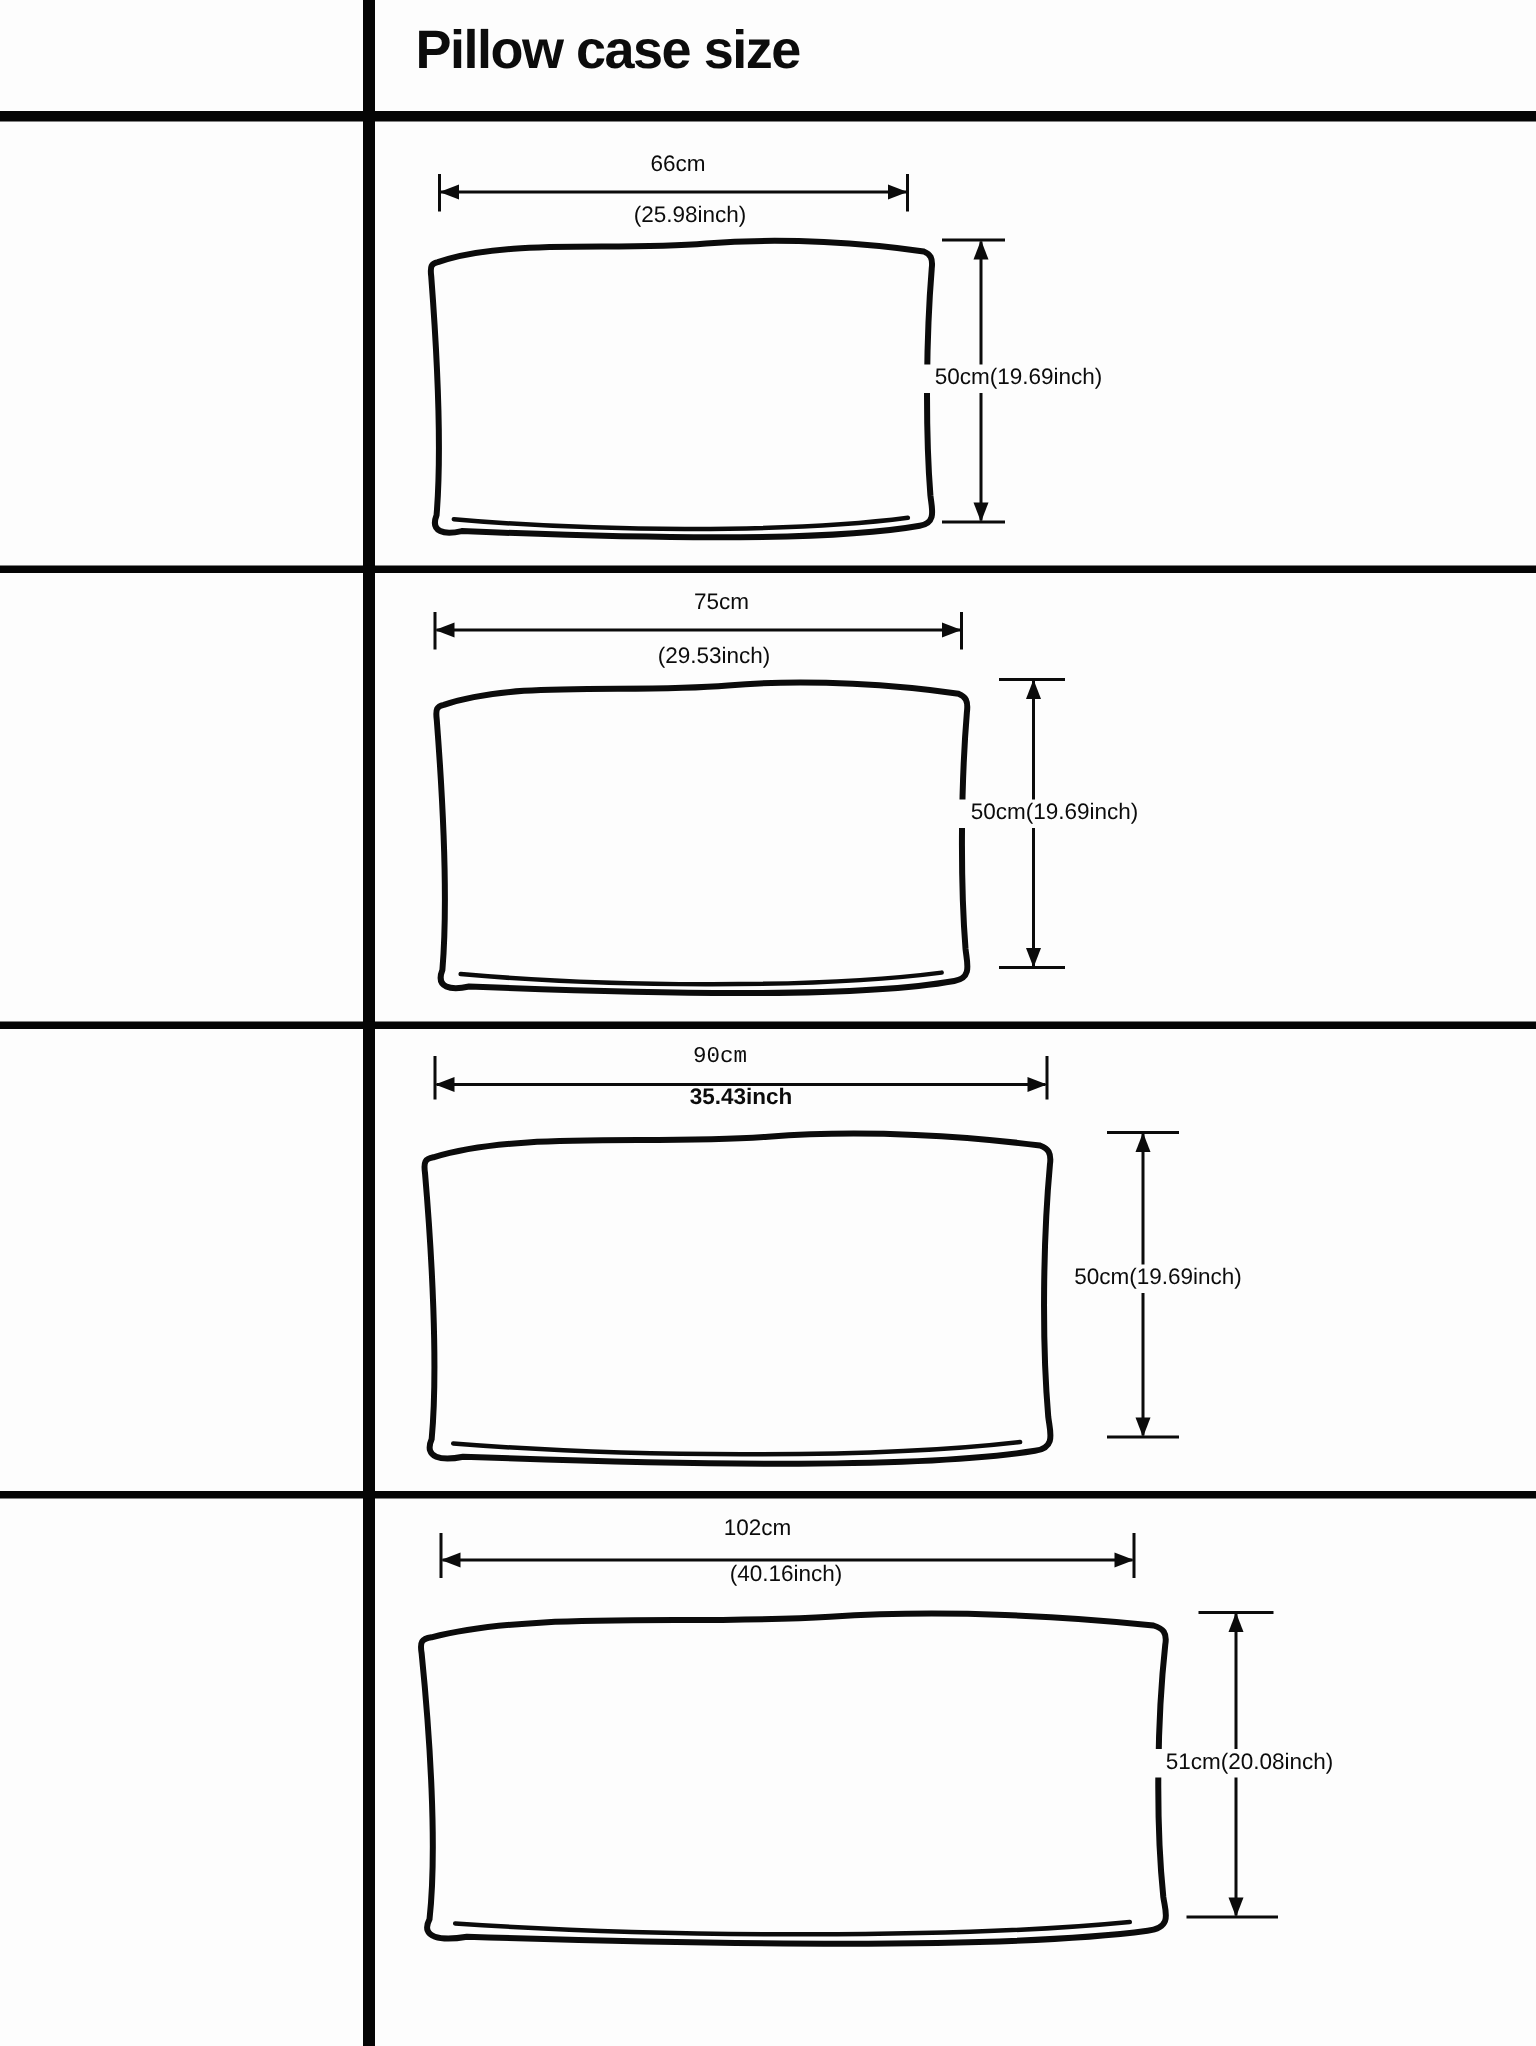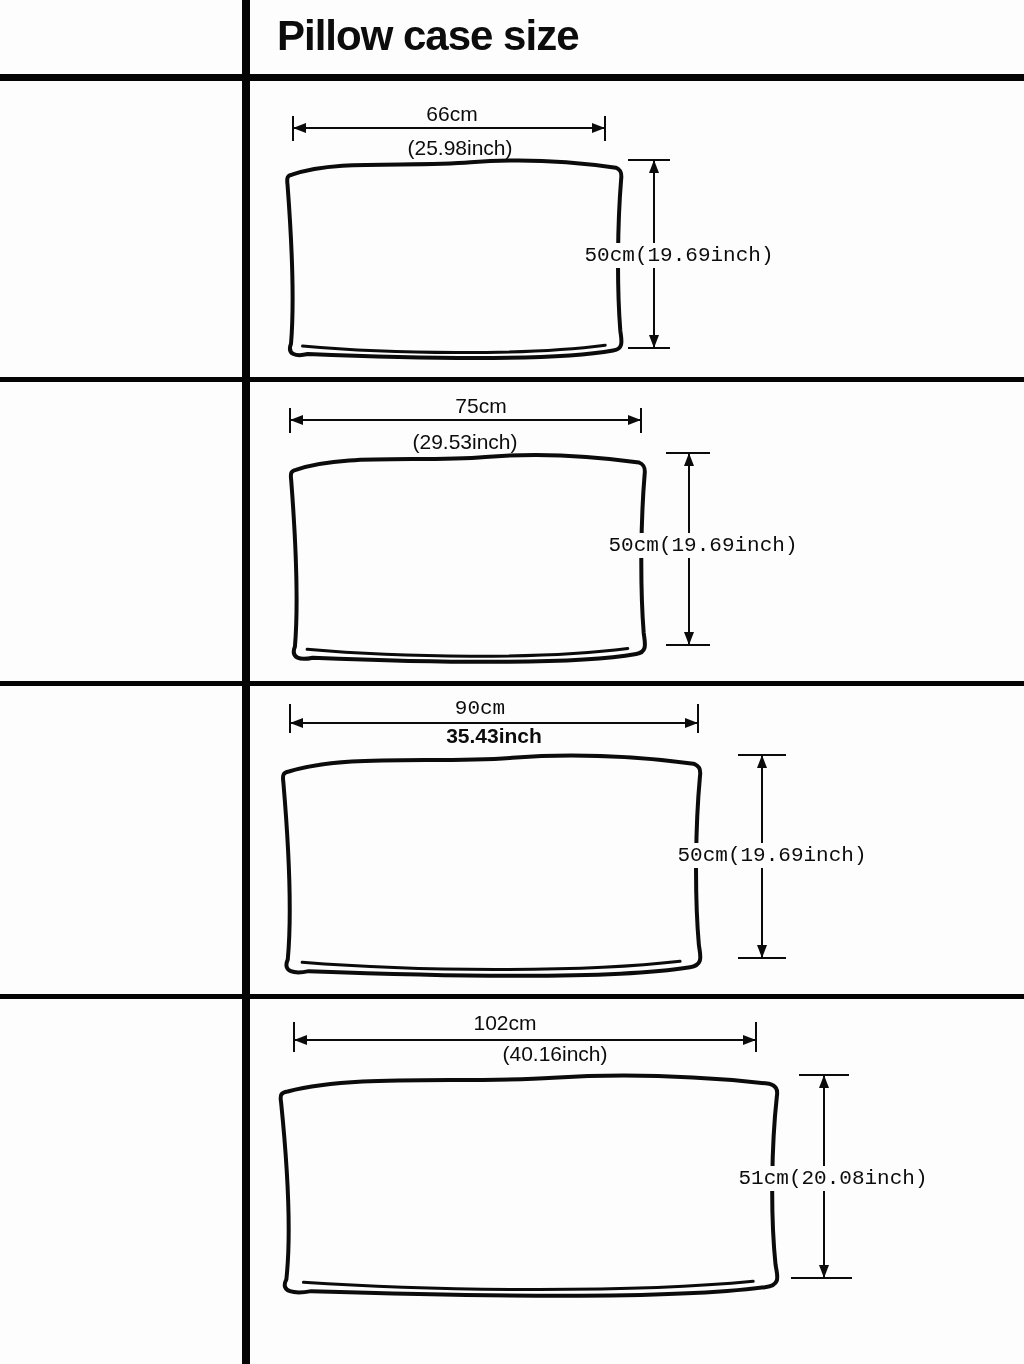--- a/index.html
+++ b/index.html
@@ -6,36 +6,36 @@
   .page {
     position:relative;
     width:1024px; height:1364px;
     background:#fdfdfd;
     font-family:"Liberation Sans", sans-serif;
     color:#0c0c0c;
     overflow:hidden;
   }
   .title {
     position:absolute;
-    font-size:42px;
+    font-size:36px;
     font-weight:700;
     letter-spacing:-1px;
     white-space:nowrap;
   }
   .vline { position:absolute; top:0; height:100%; width:8px; background:#050505; }
   .hline { position:absolute; left:0; width:100%; background:#050505; }
 
   .lbl {
     position:absolute;
     transform:translateX(-50%);
-    font-size:21px;
+    font-size:15px;
     line-height:1.1;
     white-space:nowrap;
   }
-  .lbl-bg { background:#fdfdfd; padding:1px 8px;font-family:Liberation Mono, monospace; }
+  .lbl-bg { background:#fdfdfd; padding:1px 8px; }
   .bold { font-weight:700; }
 
   .pillow { position:absolute; }
 
   
   .dim-h { position:absolute; height:2px; background:#0b0b0b; }
   .dim-h::before {
     content:""; position:absolute; left:-1px; top:-4px; width:0; height:0;
     border-top:5px solid transparent; border-bottom:5px solid transparent;
     border-right:13px solid #0b0b0b;
@@ -85,21 +85,21 @@
 
   <div class="tick-h" style="left:628px; top:159px; width:42px;"></div>
   <div class="tick-h" style="left:628px; top:347px; width:42px;"></div>
   <div class="dim-v" style="left:653px; top:161px; height:186px;"></div>
   <div class="lbl lbl-bg" style="left:679px; top:243px;">50cm(19.69inch)</div>
 
   <div class="tick-v" style="left:289px; top:408px; height:25px;"></div>
   <div class="tick-v" style="left:640px; top:408px; height:25px;"></div>
   <div class="dim-h" style="left:291px; top:419px; width:349px;"></div>
   <div class="lbl" style="left:465px; top:394px;margin-left:16px;">75cm</div>
-  <div class="lbl" style="left:465px; top:430px;">(29.53inch)</div>
+  <div class="lbl" style="left:476px; top:430px;">(29.53inch)</div>
 
   <svg class="pillow" style="left:279px; top:444px; width:375px; height:222px;" viewBox="0 0 400 240" preserveAspectRatio="none">
     <path d="M 18,28 C 70,10 150,20 220,14 C 280,9 342,14 384,20 C 389,22 391,25 390,33 C 386,82 385,152 389,204 C 390,214 394,225 381,227 C 308,240 158,236 36,231 C 23,234 12,232 17,219 C 21,170 17,92 13,39 C 12,31 13,29 18,28 Z" fill="none" stroke="#0b0b0b" stroke-width="4" stroke-linecap="round" vector-effect="non-scaling-stroke"></path>
     <path d="M 30,222 C 130,231 280,233 372,221" fill="none" stroke="#0b0b0b" stroke-width="3" stroke-linecap="round" vector-effect="non-scaling-stroke"></path>
   </svg>
 
   <div class="tick-h" style="left:666px; top:452px; width:44px;"></div>
   <div class="tick-h" style="left:666px; top:644px; width:44px;"></div>
   <div class="dim-v" style="left:688px; top:454px; height:190px;"></div>
   <div class="lbl lbl-bg" style="left:703px; top:533px;">50cm(19.69inch)</div>
@@ -117,21 +117,21 @@
 
   <div class="tick-h" style="left:738px; top:754px; width:48px;"></div>
   <div class="tick-h" style="left:738px; top:957px; width:48px;"></div>
   <div class="dim-v" style="left:761px; top:756px; height:201px;"></div>
   <div class="lbl lbl-bg" style="left:772px; top:843px;">50cm(19.69inch)</div>
 
   <div class="tick-v" style="left:293px; top:1022px; height:30px;"></div>
   <div class="tick-v" style="left:755px; top:1022px; height:30px;"></div>
   <div class="dim-h" style="left:295px; top:1039px; width:460px;"></div>
   <div class="lbl" style="left:505px; top:1011px;">102cm</div>
-  <div class="lbl" style="left:524px; top:1042px;margin-left:31px;">(40.16inch)</div>
+  <div class="lbl" style="left:524px; top:1042px;">(40.16inch)</div>
 
   <svg class="pillow" style="left:264px; top:1064px; width:526px; height:236px;" viewBox="0 0 400 240" preserveAspectRatio="none">
     <path d="M 18,28 C 70,10 150,20 220,14 C 280,9 342,14 384,20 C 389,22 391,25 390,33 C 386,82 385,152 389,204 C 390,214 394,225 381,227 C 308,240 158,236 36,231 C 23,234 12,232 17,219 C 21,170 17,92 13,39 C 12,31 13,29 18,28 Z" fill="none" stroke="#0b0b0b" stroke-width="4" stroke-linecap="round" vector-effect="non-scaling-stroke"></path>
     <path d="M 30,222 C 130,231 280,233 372,221" fill="none" stroke="#0b0b0b" stroke-width="3" stroke-linecap="round" vector-effect="non-scaling-stroke"></path>
   </svg>
 
   <div class="tick-h" style="left:799px; top:1074px; width:50px;"></div>
   <div class="tick-h" style="left:791px; top:1277px; width:61px;"></div>
   <div class="dim-v" style="left:823px; top:1076px; height:201px;"></div>
   <div class="lbl lbl-bg" style="left:833px; top:1166px;">51cm(20.08inch)</div>

